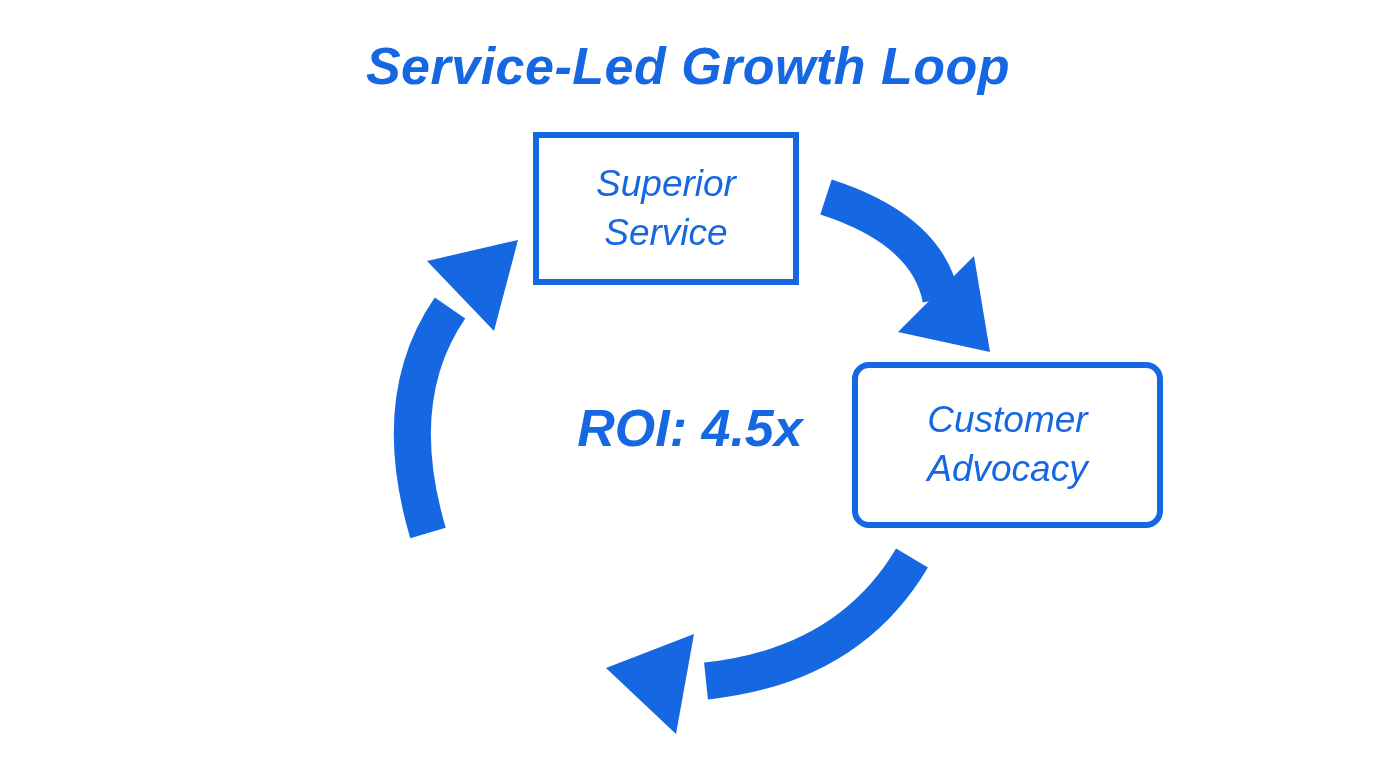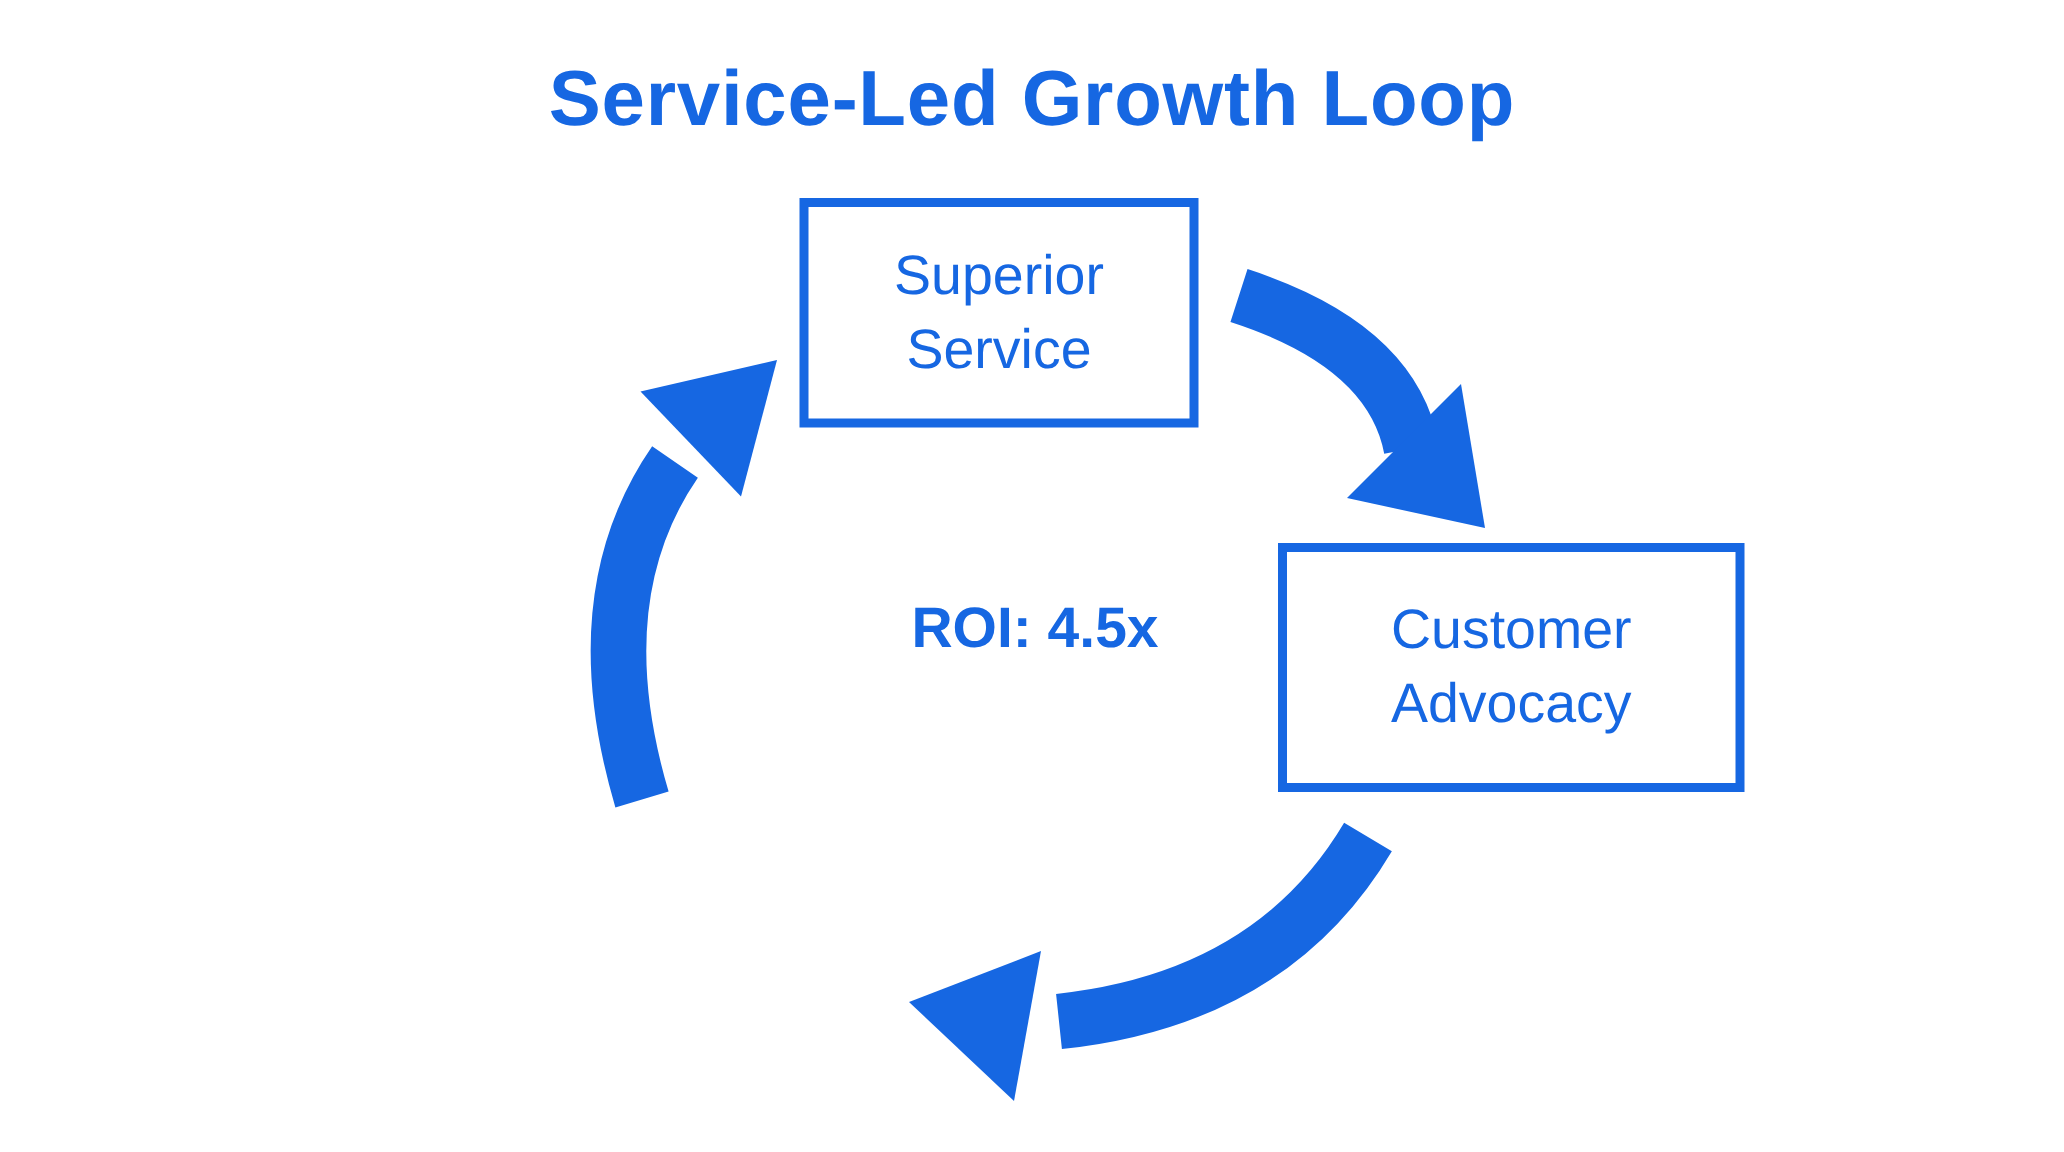--- a/index.html
+++ b/index.html
@@ -10,20 +10,21 @@
   html, body {
     width: 1376px; height: 768px;
     background: var(--background);
     font-family: "Liberation Sans", sans-serif;
     overflow: hidden;
   }
   .canvas {
     position: relative;
     width: 1376px; height: 640px;
     background: var(--background);
+    font-style: italic;
   }
   .title {
     position: absolute;
     left: 0; right: 0; top: 36px;
     text-align: center;
     font-size: 52px;
     font-weight: 700;
     letter-spacing: 0.5px;
     color: var(--accent);
   }
@@ -47,29 +48,29 @@
     display: flex;
     align-items: center;
     justify-content: center;
     text-align: center;
     color: var(--accent);
     font-size: 37px;
     font-weight: 400;
     line-height: 1.32;
   }
   .node-superior  { left: 533px; top: 132px; width: 266px; height: 153px; }
-  .node-advocacy  { left: 852px; top: 362px; width: 311px; height: 166px; }
+  .node-advocacy  { left: 852px; top: 362px; width: 311px; height: 166px; border-radius: 17px; }
   .node-referrals { left: 305px; top: 558px; width: 280px; height: 150px; }
   .node .node-label { display: block; padding: 0 34px; }
   .roi {
     position: absolute;
     left: 560px; top: 398px;
     width: 260px;
     text-align: center;
-    font-size: 38px;
+    font-size: 52px;
     font-weight: 700;
     color: var(--accent);
   }
 </style>
 </head>
 <body>
 
 <div class="canvas">
 
   <h1 class="title">Service-Led Growth Loop</h1>

